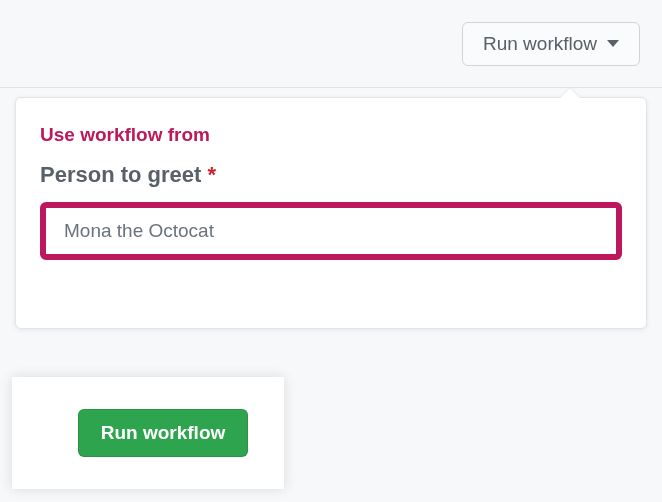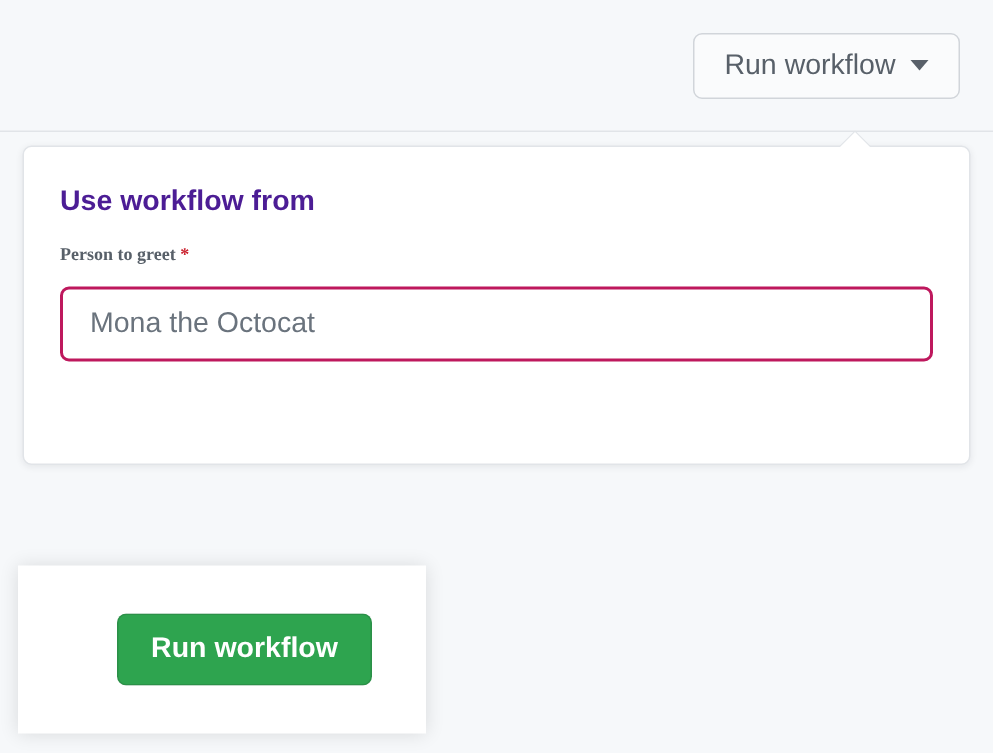--- a/index.html
+++ b/index.html
@@ -66,21 +66,21 @@
       top: -10px;
       right: 66px;
       width: 0;
       height: 0;
       border-left: 10px solid transparent;
       border-right: 10px solid transparent;
       border-bottom: 10px solid #fff;
     }
     .section-label {
       font-size: 19px;
-      color: #4c1d95;
+      color: #be185d;
       font-weight: 600;
       margin-bottom: 16px;
     }
     .branch-btn {
       background: #fafbfc;
       border: 1px solid #d1d5da;
       border-radius: 6px;
       padding: 10px 18px;
       font-size: 19px;
       color: #586069;
@@ -88,32 +88,32 @@
       display: inline-flex;
       align-items: center;
       gap: 4px;
       margin-bottom: 28px;
     }
     .branch-btn .branch-name {
       font-weight: 600;
       color: #24292e;
     }
     .field-label {
-      font-family: Liberation Serif, serif;
-      font-size: 12px;
+      font-family: Liberation Sans, sans-serif;
+      font-size: 22px;
       color: #586069;
       font-weight: 600;
       margin-bottom: 14px;
     }
     .required {
       color: #cb2431;
     }
     .text-input {
       width: 100%;
-      border: 2px solid #be185d;
+      border: 6px solid #be185d;
       border-radius: 6px;
       padding: 12px 18px;
       font-size: 19px;
       color: #6a737d;
       background: #fff;
       margin-bottom: 40px;
     }
     .run-btn {
       background: #2ea44f;
       border: 1px solid rgba(27,31,35,0.15);

